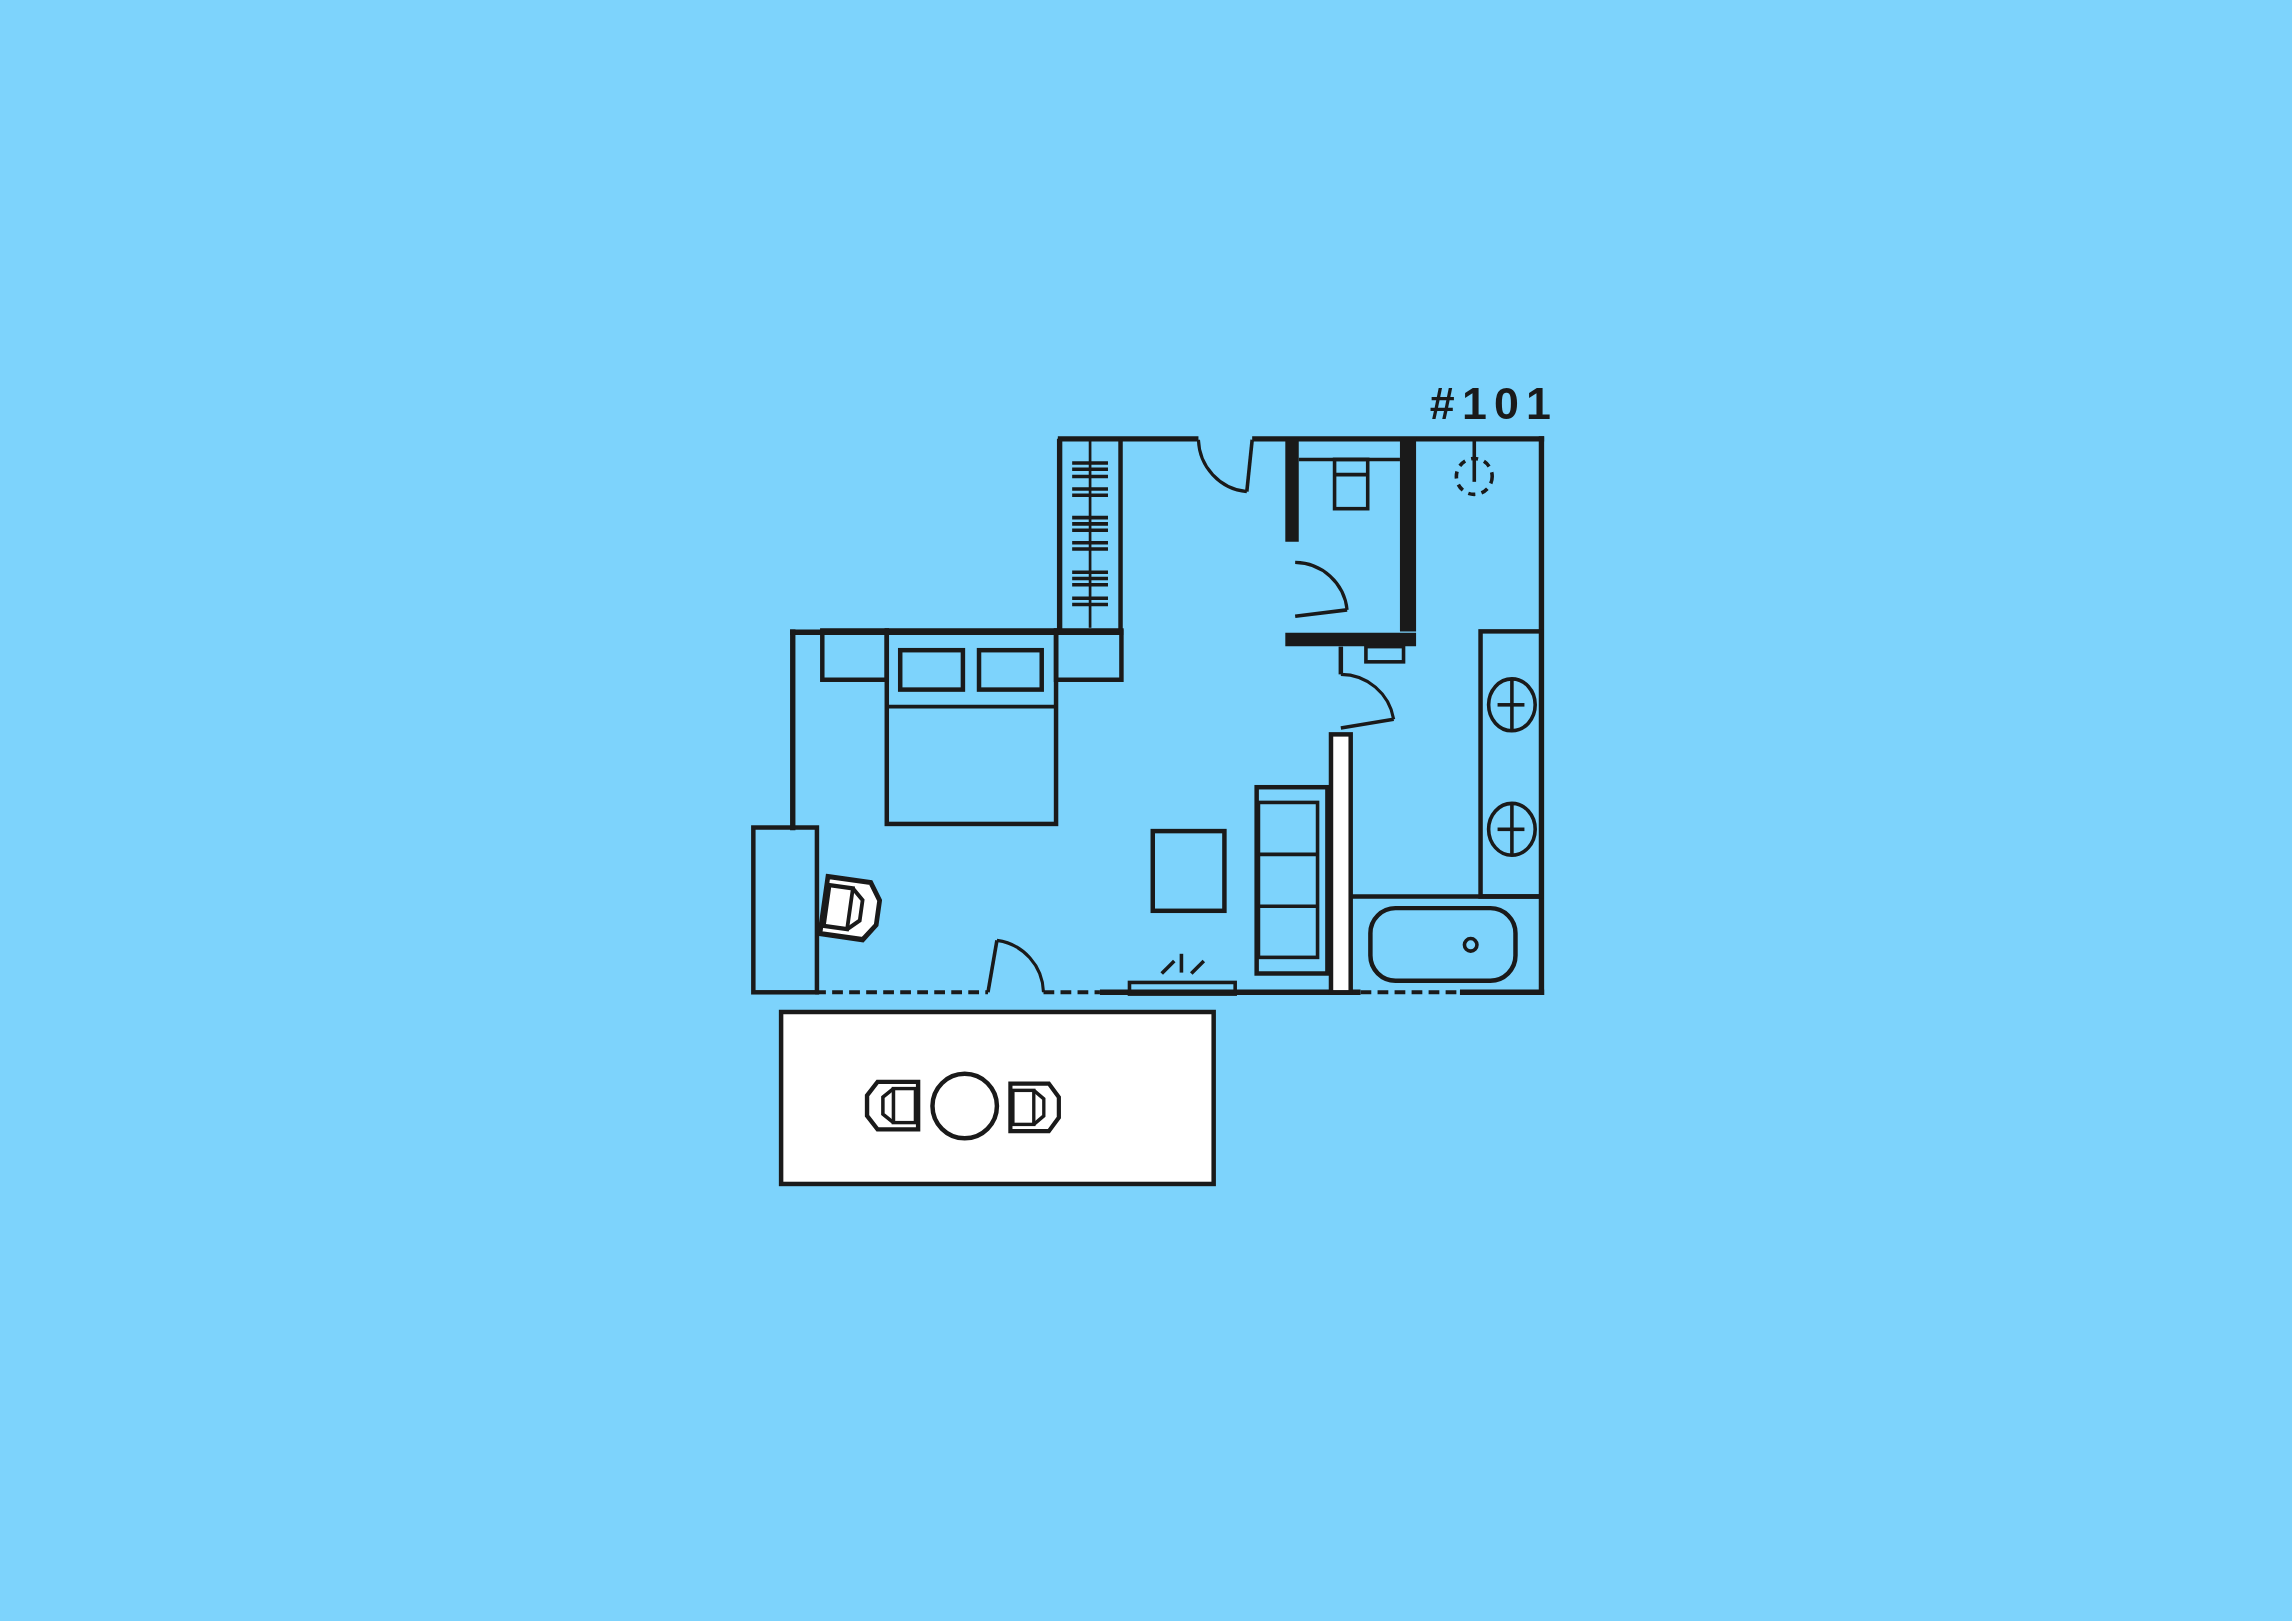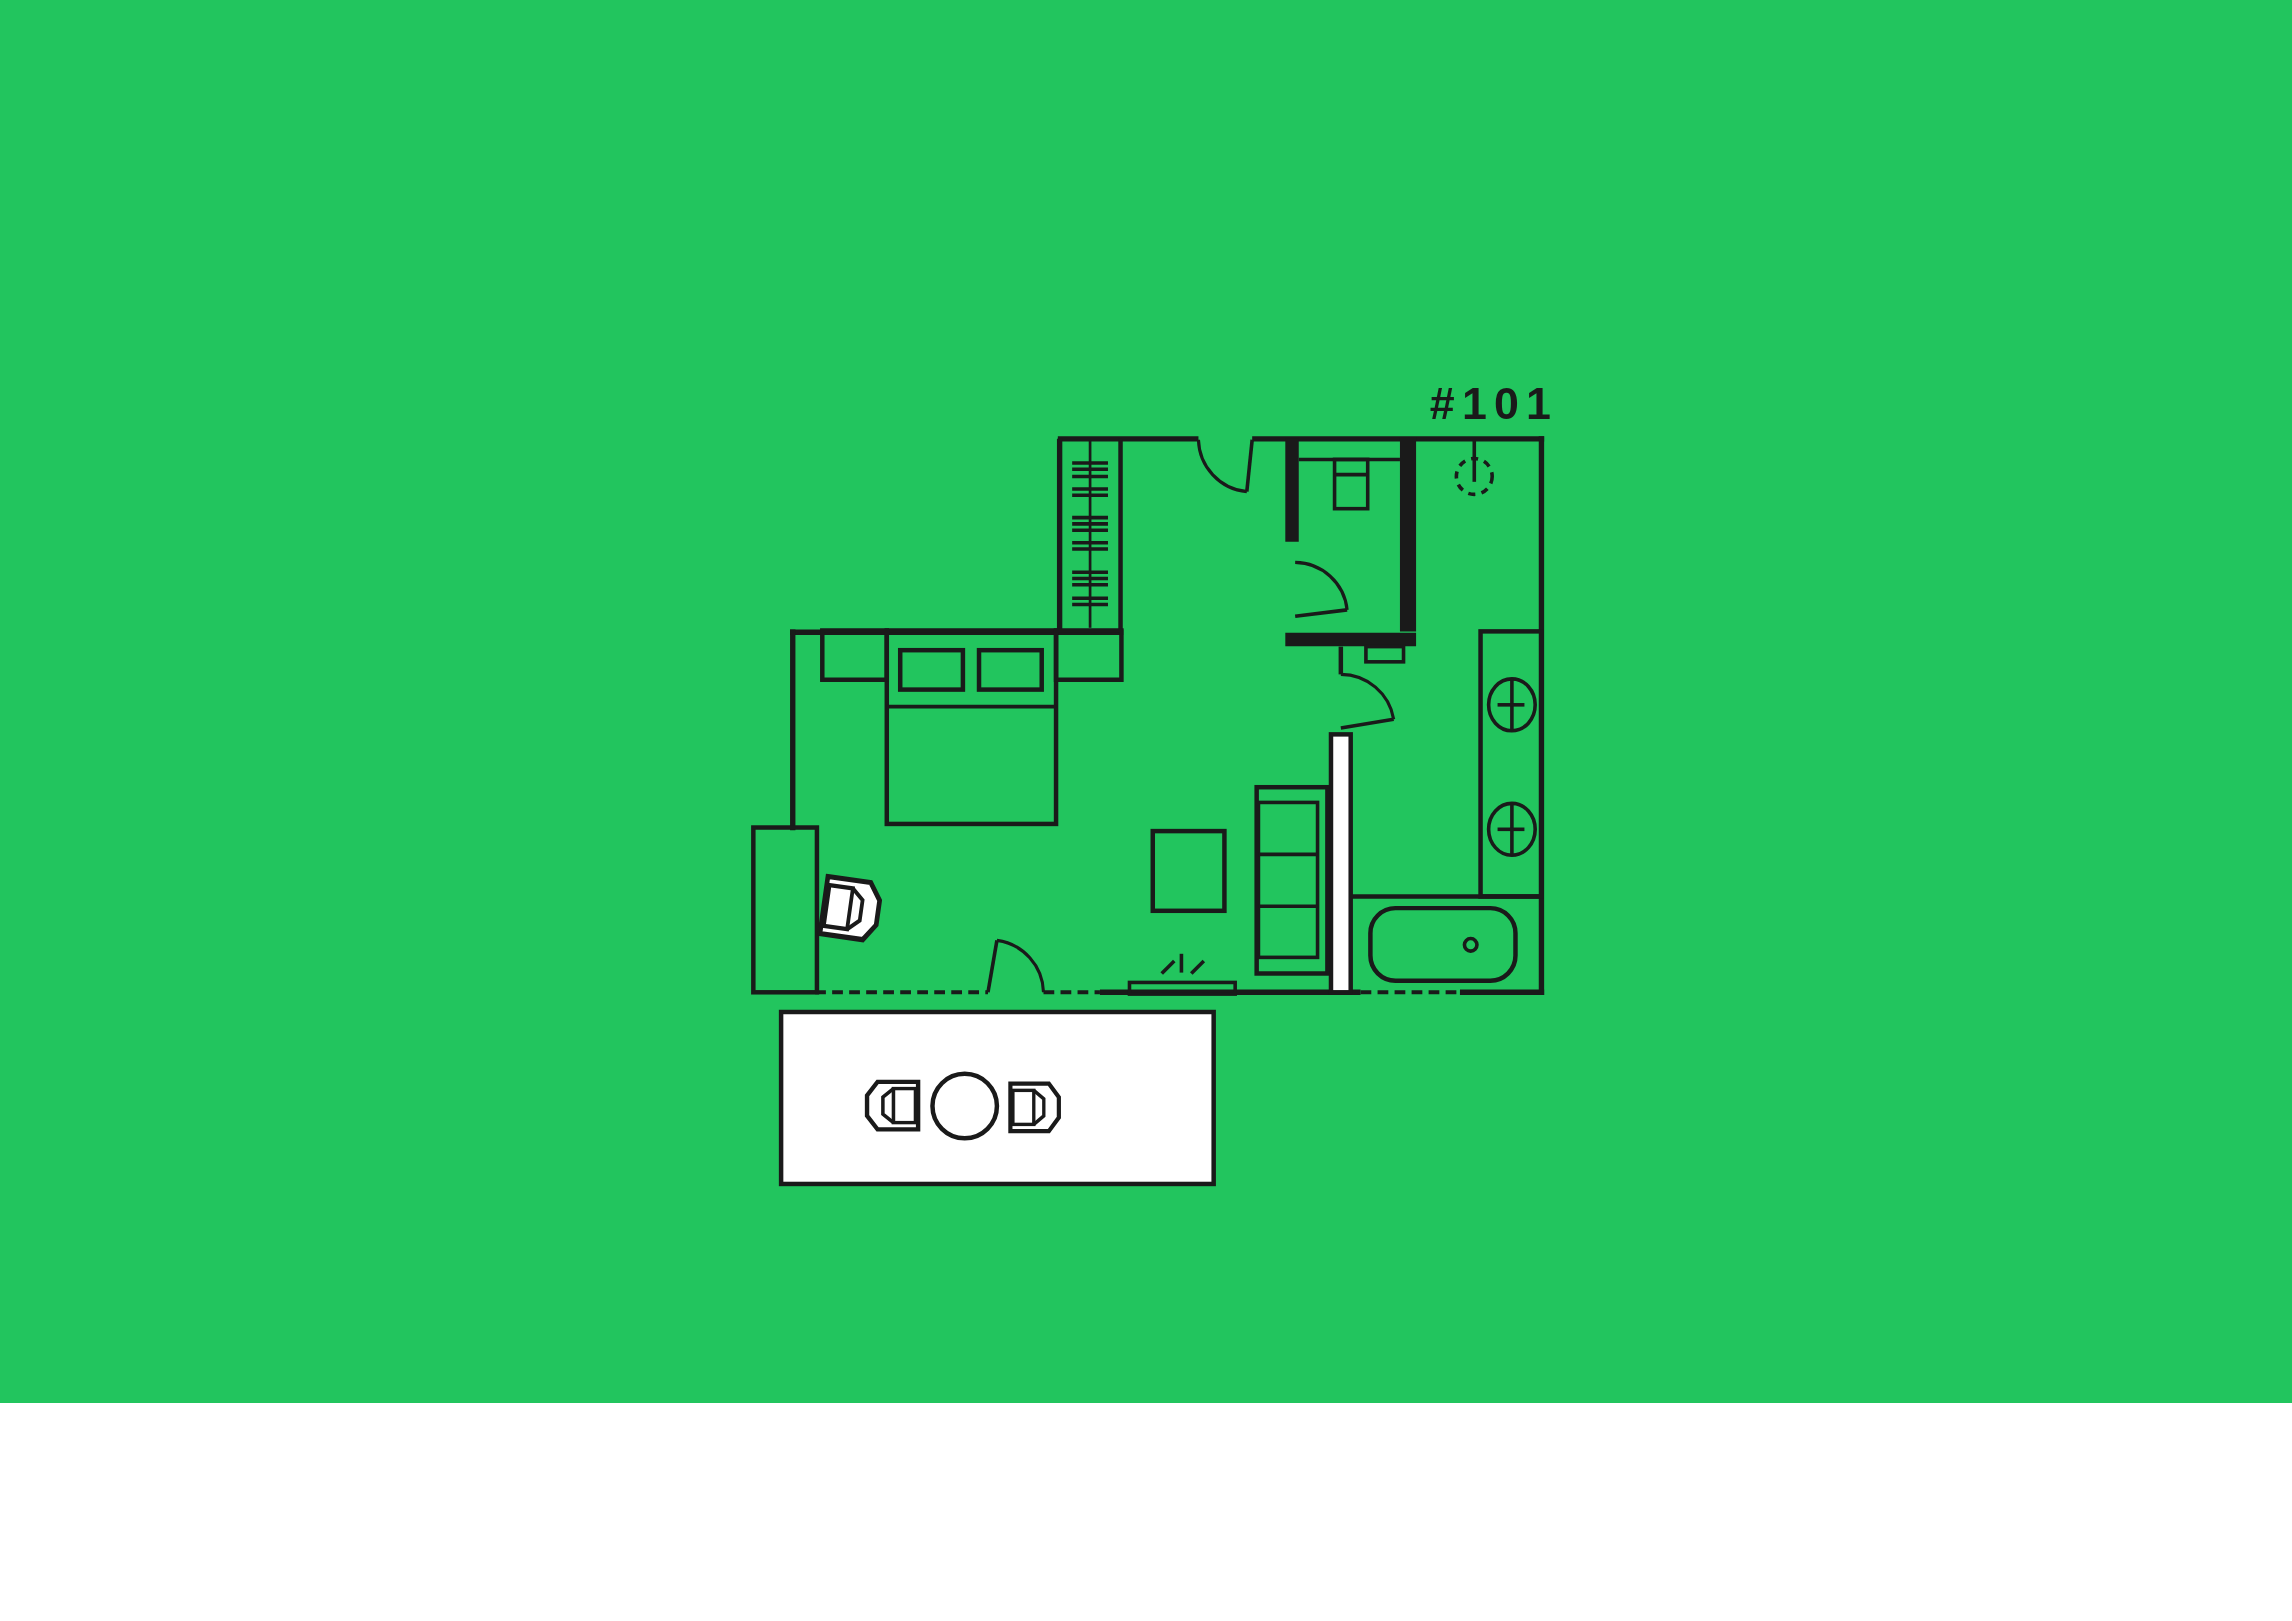--- a/index.html
+++ b/index.html
@@ -1,16 +1,16 @@
 <!DOCTYPE html>
 <html style="font-size:14.3px"><head>
 <meta charset="utf-8">
 <style>
   html,body { margin:0; padding:0; background:#ffffff; }
-  .stage { position:relative; width:2293px; height:1403px; background:#22c55e; overflow:hidden; }
+  .stage { position:relative; width:2293px; height:1621px; background:#7dd3fc; overflow:hidden; }
   svg { display:block; }
   svg line, svg path, svg rect, svg circle, svg ellipse, svg polyline { fill:none; stroke-linecap:butt; }
   .fill-bg { fill:#ffffff; }
   .dash  { stroke-dasharray:12 7; }
   .dashc { stroke-dasharray:8 7; }
   .title-text {
     font-family:"Liberation Sans", sans-serif;
     font-weight:700; font-size:50px; letter-spacing:8px;
     stroke:none; fill:#1a1a1a;
   }

